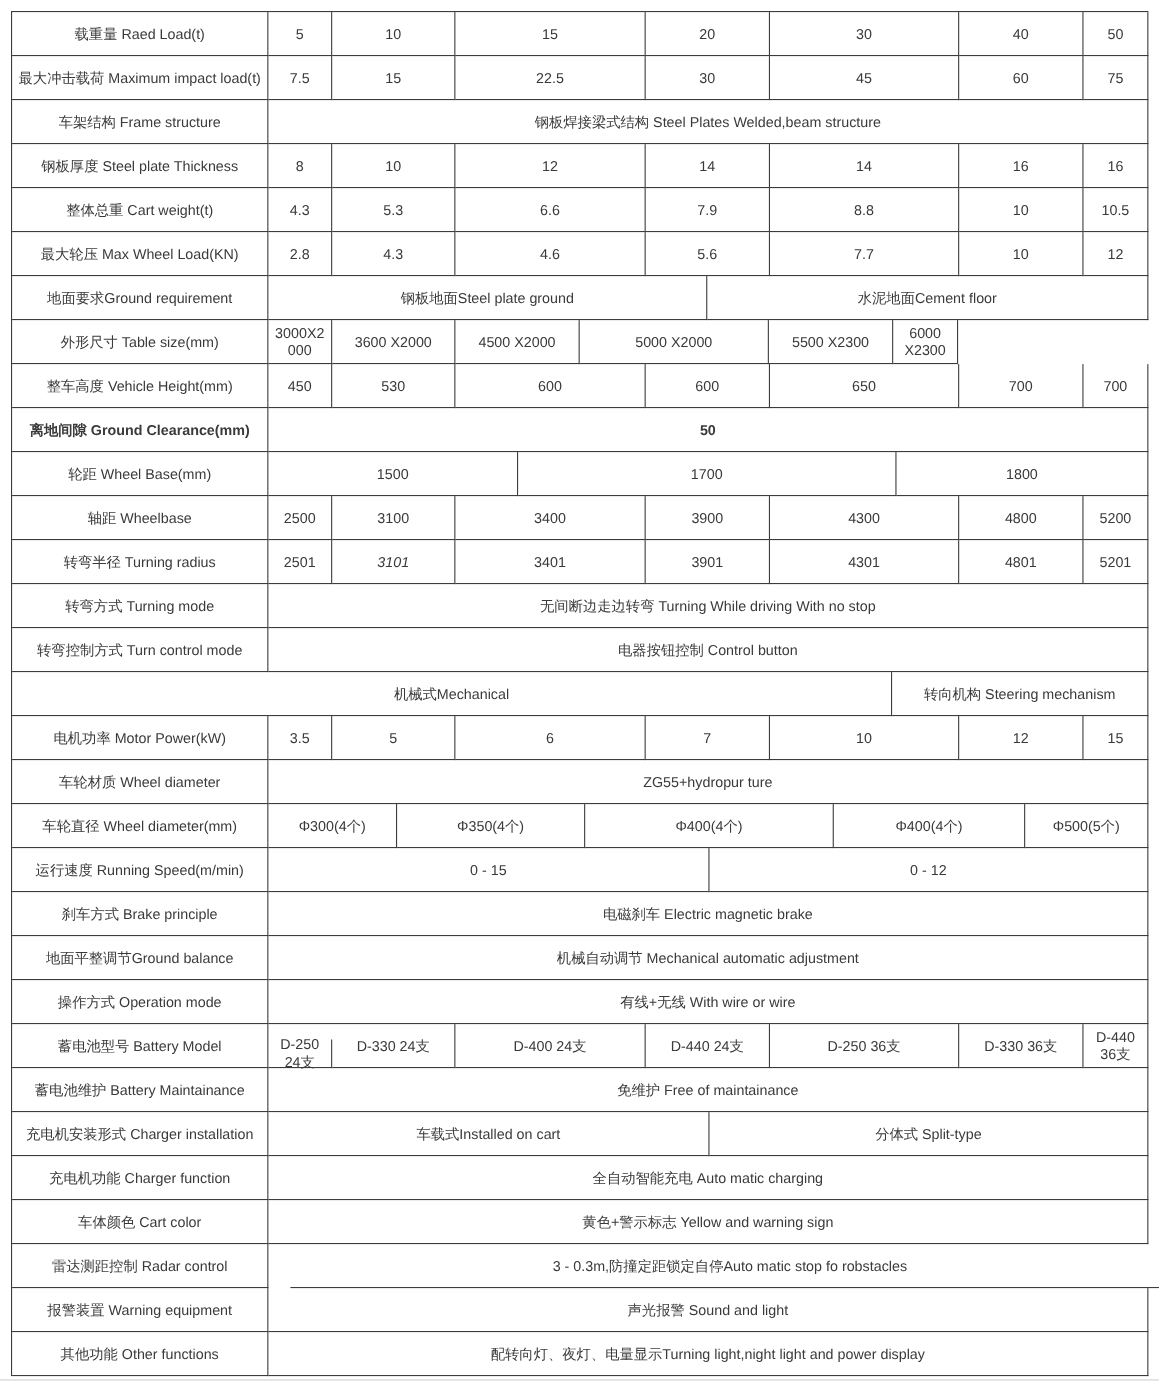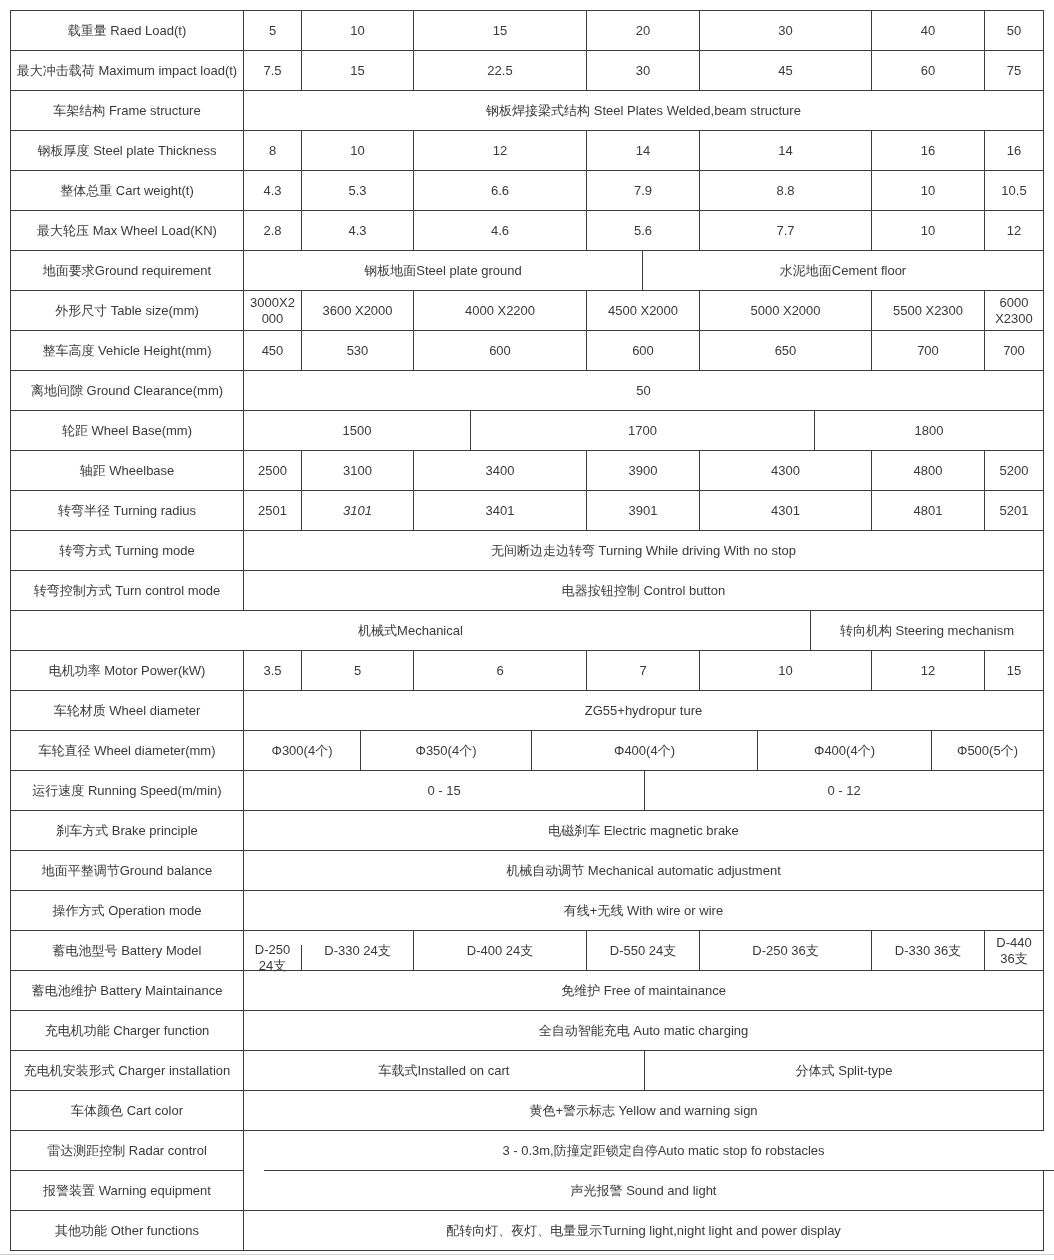--- a/index.html
+++ b/index.html
@@ -117,37 +117,36 @@
     </div>
     <div class="row" style="height: 40px;">
       <div class="cell label" style="width: 233px;">地面要求Ground requirement</div>
       <div class="cell value" style="width: 399px;">钢板地面Steel plate ground</div>
       <div class="cell value" style="width: 401px;">水泥地面Cement floor</div>
     </div>
     <div class="row" style="height: 40px;">
       <div class="cell label" style="width: 233px;">外形尺寸 Table size(mm)</div>
       <div class="cell value" style="width: 58px;">3000X2000</div>
       <div class="cell value" style="width: 112px;">3600 X2000</div>
-      <div class="cell value" style="width: 173px;">4000 X2200</div>
       <div class="cell value" style="width: 113px;">4500 X2000</div>
       <div class="cell value" style="width: 172px;">5000 X2000</div>
       <div class="cell value" style="width: 113px;">5500 X2300</div>
       <div class="cell value" style="width: 59px;">6000 X2300</div>
     </div>
     <div class="row" style="height: 40px;">
       <div class="cell label" style="width: 233px;">整车高度 Vehicle Height(mm)</div>
       <div class="cell value" style="width: 58px;">450</div>
       <div class="cell value" style="width: 112px;">530</div>
       <div class="cell value" style="width: 173px;">600</div>
       <div class="cell value" style="width: 113px;">600</div>
       <div class="cell value" style="width: 172px;">650</div>
       <div class="cell value" style="width: 113px;">700</div>
       <div class="cell value" style="width: 59px;">700</div>
     </div>
-    <div class="row" style="height: 40px;">
+    <div class="row" style="height: 40px; font-weight: bold;">
       <div class="cell label" style="width: 233px;">离地间隙 Ground Clearance(mm)</div>
       <div class="cell value" style="width: 800px;">50</div>
     </div>
     <div class="row" style="height: 40px;">
       <div class="cell label" style="width: 233px;">轮距 Wheel Base(mm)</div>
       <div class="cell value" style="width: 227px;">1500</div>
       <div class="cell value" style="width: 344px;">1700</div>
       <div class="cell value" style="width: 229px;">1800</div>
     </div>
     <div class="row" style="height: 40px;">
@@ -219,37 +218,37 @@
     </div>
     <div class="row" style="height: 40px;">
       <div class="cell label" style="width: 233px;">操作方式 Operation mode</div>
       <div class="cell value" style="width: 800px;">有线+无线 With wire or wire</div>
     </div>
     <div class="row" style="height: 40px;">
       <div class="cell label" style="width: 233px;">蓄电池型号 Battery Model</div>
       <div class="cell value" style="width: 58px; margin-top: 14px;">D-250 24支</div>
       <div class="cell value" style="width: 112px;">D-330 24支</div>
       <div class="cell value" style="width: 173px;">D-400 24支</div>
-      <div class="cell value" style="width: 113px;">D-550 24支</div>
+      <div class="cell value" style="width: 113px;">D-440 24支</div>
       <div class="cell value" style="width: 172px;">D-250 36支</div>
       <div class="cell value" style="width: 113px;">D-330 36支</div>
       <div class="cell value" style="width: 59px;">D-440 36支</div>
     </div>
     <div class="row" style="height: 40px;">
       <div class="cell label" style="width: 233px;">蓄电池维护 Battery Maintainance</div>
       <div class="cell value" style="width: 800px;">免维护 Free of maintainance</div>
     </div>
     <div class="row" style="height: 40px;">
-      <div class="cell label" style="width: 233px;">充电机功能 Charger function</div>
-      <div class="cell value" style="width: 800px;">全自动智能充电 Auto matic charging</div>
-    </div>
-    <div class="row" style="height: 40px;">
       <div class="cell label" style="width: 233px;">充电机安装形式 Charger installation</div>
       <div class="cell value" style="width: 401px;">车载式Installed on cart</div>
       <div class="cell value" style="width: 399px;">分体式 Split-type</div>
+    </div>
+    <div class="row" style="height: 40px;">
+      <div class="cell label" style="width: 233px;">充电机功能 Charger function</div>
+      <div class="cell value" style="width: 800px;">全自动智能充电 Auto matic charging</div>
     </div>
     <div class="row" style="height: 40px;">
       <div class="cell label" style="width: 233px;">车体颜色 Cart color</div>
       <div class="cell value" style="width: 800px;">黄色+警示标志 Yellow and warning sign</div>
     </div>
     <div class="row" style="height: 40px; gap: 20px;">
       <div class="cell label" style="width: 233px;">雷达测距控制 Radar control</div>
       <div class="cell value" style="width: 800px;">3 - 0.3m,防撞定距锁定自停Auto matic stop fo robstacles</div>
     </div>
     <div class="row" style="height: 40px;">

